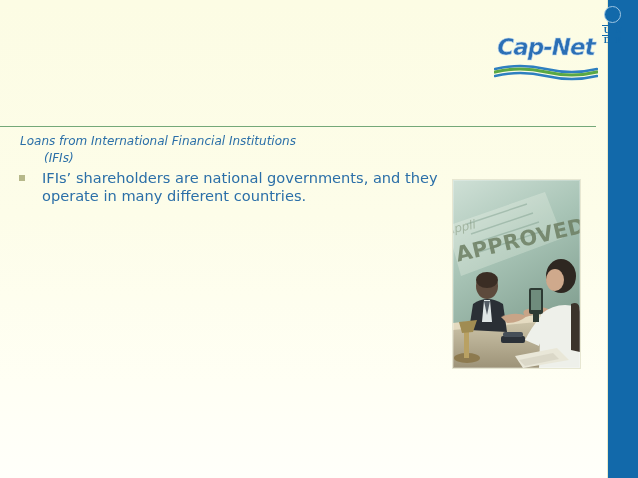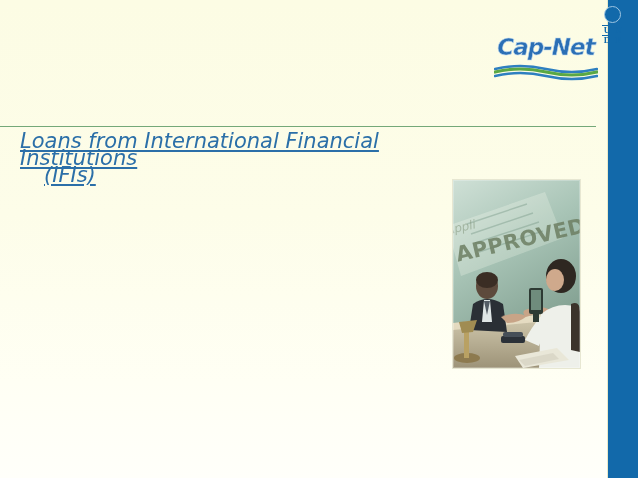--- a/index.html
+++ b/index.html
@@ -158,26 +158,25 @@
   
   .body-area {
     position: absolute;
     left: 14px;
     top: 133px;
     width: 440px;
   }
   .lead {
     font-family: "DejaVu Sans", sans-serif;
     font-style: italic;
-    font-size: 21px;
+    font-size: 12px;
     color: #2b6fa8;
     line-height: 17px;
     margin: 0 0 2px 6px;
     text-indent: 0;
-    text-decoration: underline;
   }
   .lead .cont {
     display: block;
     margin-left: 24px;
   }
   ul.bullets {
     list-style: none;
     margin: 0;
     padding: 0;
   }
@@ -251,20 +250,24 @@
 
   <div class="title-rule"></div>
 
   <div class="body-area">
     <p class="lead">
       <span>Loans from International Financial Institutions</span>
       <span class="cont">(IFIs)</span>
     </p>
 
     <ul class="bullets">
+      <li>
+        <span class="marker"></span>
+        <span>IFIs’ shareholders are national governments, and they operate in many different countries.</span>
+      </li>
     </ul>
   </div>
 
   <div class="photo" title="Loan officer shaking hands with client across a desk, overlaid with an APPROVED stamp">
     <svg width="127" height="188" viewBox="0 0 127 188">
       <defs>
         <linearGradient id="bgGrad" x1="0" y1="0" x2="0.4" y2="1">
           <stop offset="0%" stop-color="#cfe0d6"></stop>
           <stop offset="45%" stop-color="#a8c4b6"></stop>
           <stop offset="100%" stop-color="#7e9c8d"></stop>

